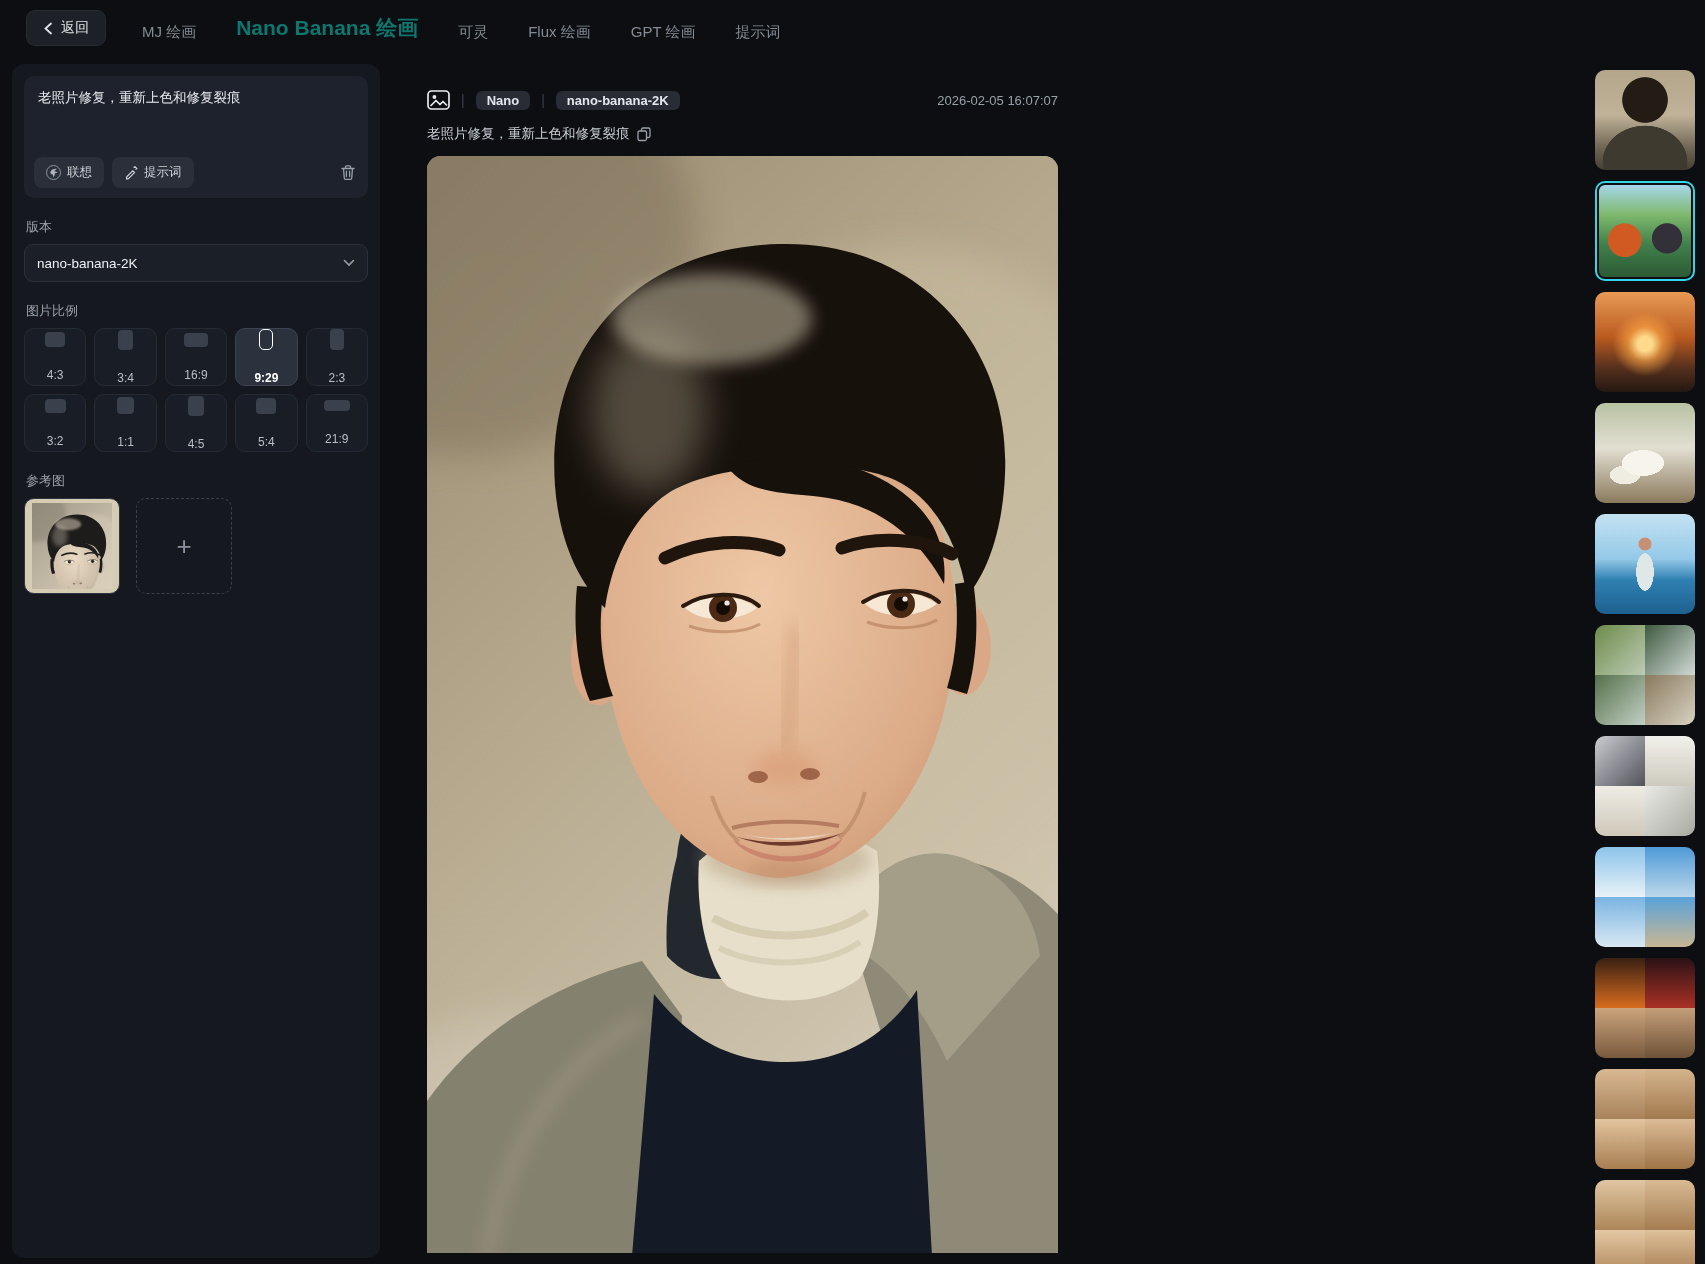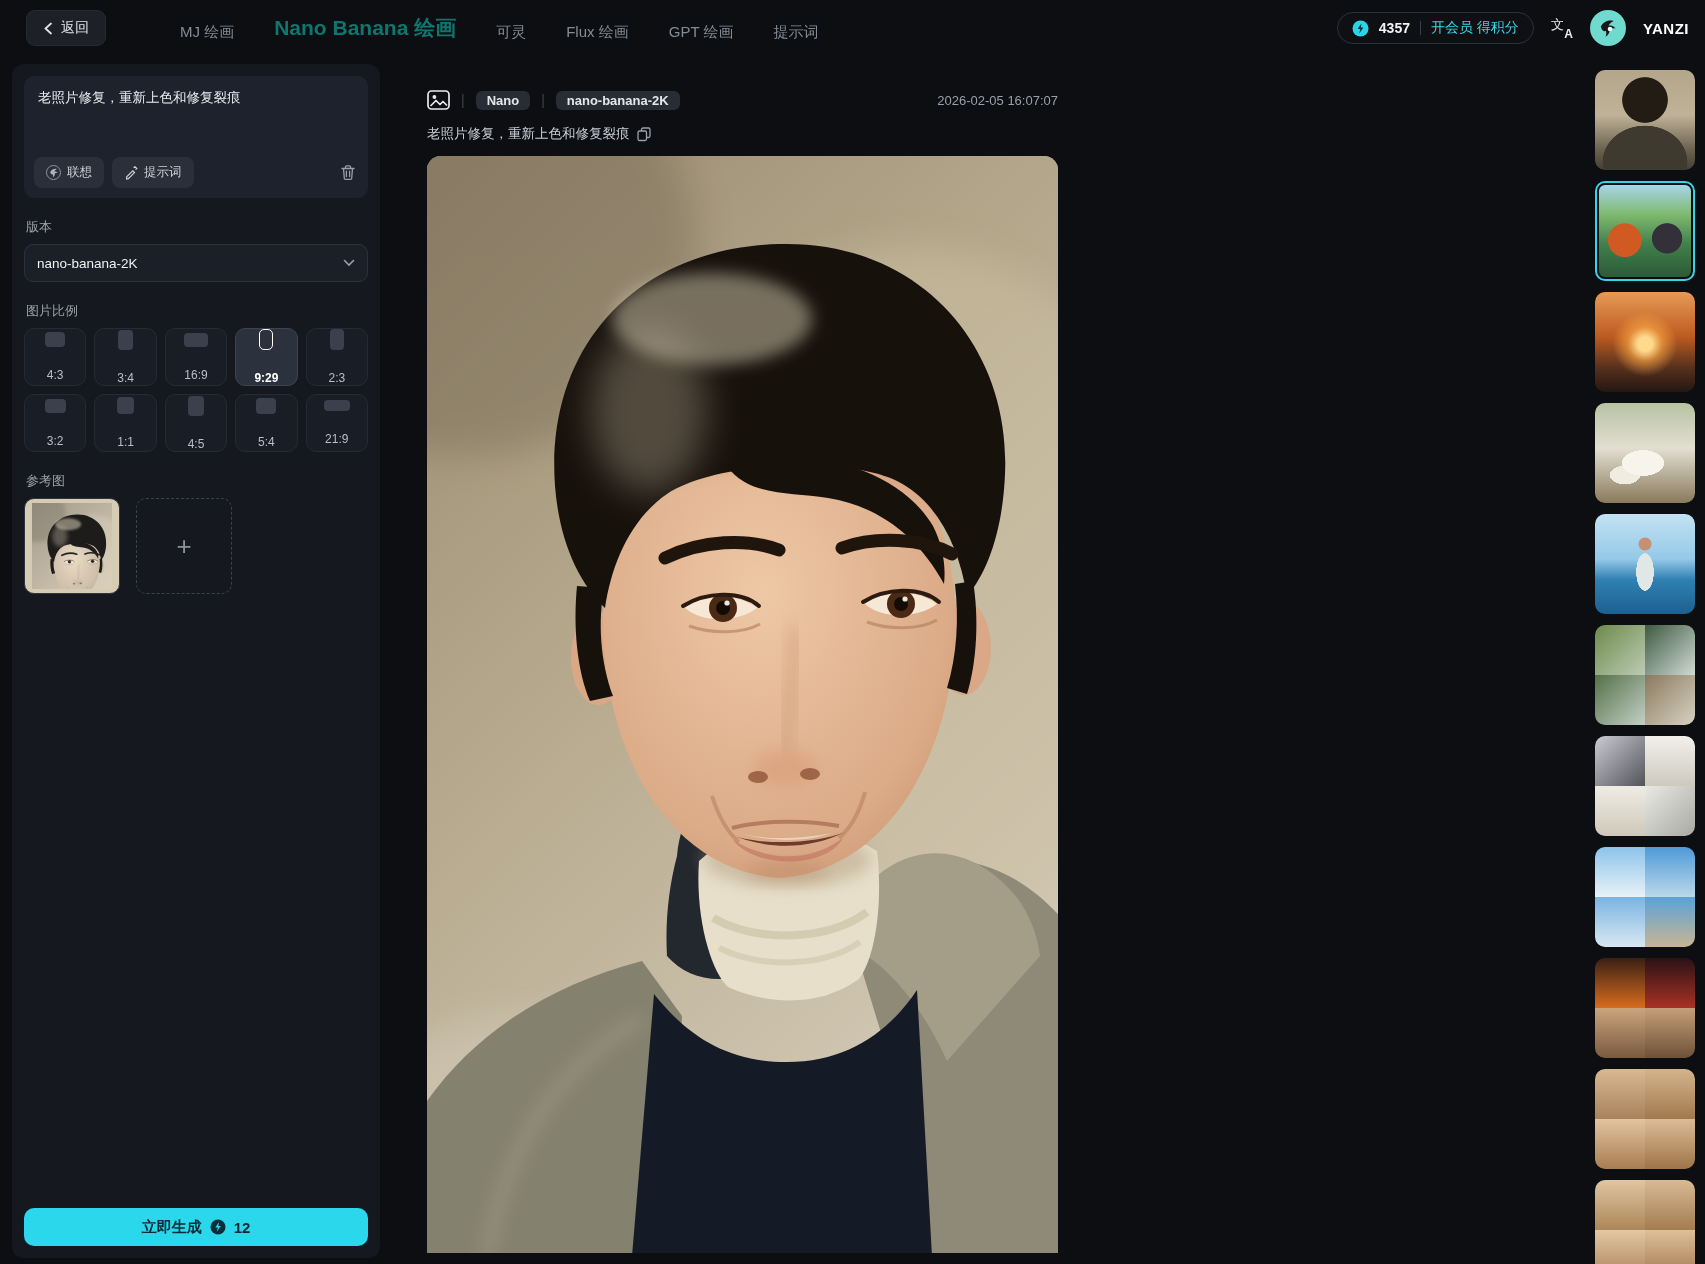--- a/index.html
+++ b/index.html
@@ -9,21 +9,21 @@
     background:#0c0e12;
     font-family:"Liberation Sans","DejaVu Sans",sans-serif;
     color:#e6e9ed;
     -webkit-font-smoothing:antialiased;
   }
   svg { display:block; }
 
   
   .navbar {
     position:absolute; left:0; top:0; right:0; height:56px;
-    display:flex; align-items:center; padding:0 16px 0 26px;gap:38px;
+    display:flex; align-items:center; padding:0 16px 0 26px;
   }
   .back-btn {
     display:flex; align-items:center; gap:7px;
     background:#1d2127; border:1px solid #262b32; border-radius:9px;
     padding:8px 16px; font-size:14px; color:#dfe2e6; cursor:pointer;
   }
   .nav-tabs { display:flex; align-items:flex-end; gap:40px; margin-left:36px; }
   .nav-tab { font-size:15px; color:#858b94; cursor:pointer; white-space:nowrap; }
   .nav-tab.active { color:#0f766e; font-weight:700; font-size:21px; }
   .nav-right { margin-left:auto; display:flex; align-items:center; gap:17px; }
@@ -270,42 +270,20 @@
     <span>返回</span>
   </div>
   <nav class="nav-tabs">
     <span class="nav-tab">MJ 绘画</span>
     <span class="nav-tab active">Nano Banana 绘画</span>
     <span class="nav-tab">可灵</span>
     <span class="nav-tab">Flux 绘画</span>
     <span class="nav-tab">GPT 绘画</span>
     <span class="nav-tab">提示词</span>
   </nav>
-  <div class="nav-right">
-    <div class="credit-pill">
-      <svg width="17" height="17" viewBox="0 0 17 17">
-        <circle cx="8.5" cy="8.5" r="8" fill="#2bd5e8"></circle>
-        <path d="M9.6,3.2 L5.6,9 H8.3 L7.2,13.6 L11.4,7.4 H8.8 Z" fill="#0c2f38"></path>
-      </svg>
-      <span class="credit-count">4357</span>
-      <span class="pill-divider"></span>
-      <span class="membership">开会员 得积分</span>
-    </div>
-    <div class="translate-ic">
-      <span class="zh">文</span>
-      <span class="en">A</span>
-    </div>
-    <div class="avatar">
-      <svg width="20" height="21" viewBox="0 0 21 22">
-        <use href="#birdP" fill="#14181d"></use>
-        <circle cx="12.6" cy="11.6" r="2.4" fill="#ffffff"></circle>
-      </svg>
-    </div>
-    <span class="username">YANZI</span>
-  </div>
 </header>
 
 <aside class="left-panel">
   <div class="prompt-box">
     <div class="prompt-text">老照片修复，重新上色和修复裂痕</div>
     <div class="prompt-actions">
       <div class="chip-btn">
         <span class="emblem">
           <svg width="10" height="10" viewBox="1 1 19 20">
               <use href="#birdP" fill="#aeb4bc"></use>
@@ -385,28 +363,20 @@
     <div class="ref-box">
       <svg class="ref-svg" viewBox="8 0 615 700" preserveAspectRatio="xMidYMin slice">
         <use href="#portraitG"></use>
       </svg>
     </div>
     <div class="add-box">
       <span class="plus-glyph">+</span>
     </div>
   </div>
 
-  <div class="generate-btn">
-    <span>立即生成</span>
-    <svg width="16" height="16" viewBox="0 0 17 17">
-      <circle cx="8.5" cy="8.5" r="8" fill="#0a2e37"></circle>
-      <path d="M9.6,3.2 L5.6,9 H8.3 L7.2,13.6 L11.4,7.4 H8.8 Z" fill="#2bd7ea"></path>
-    </svg>
-    <span>12</span>
-  </div>
 </aside>
 
 <main class="result">
   <div class="result-header">
     <svg width="23" height="20" viewBox="0 0 23 20">
       <rect x="1" y="1" width="21" height="18" rx="3.5" fill="none" stroke="#e8eaee" stroke-width="1.7"></rect>
       <circle cx="7.4" cy="7" r="1.9" fill="#e8eaee"></circle>
       <path d="M3.5,16 L9,10.5 L13,14.5 L16,11.5 L20,15.5" fill="none" stroke="#e8eaee" stroke-width="1.7" stroke-linejoin="round"></path>
     </svg>
     <span class="hdr-sep">|</span>

